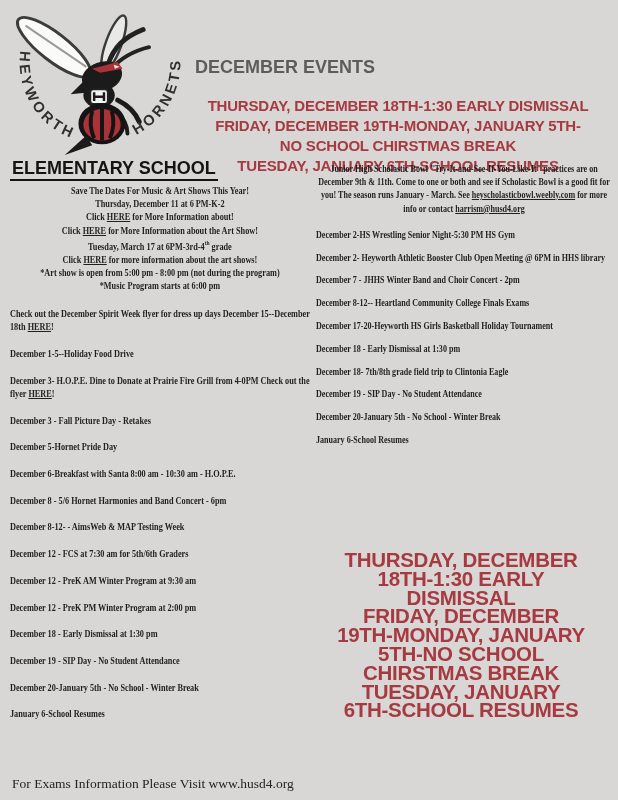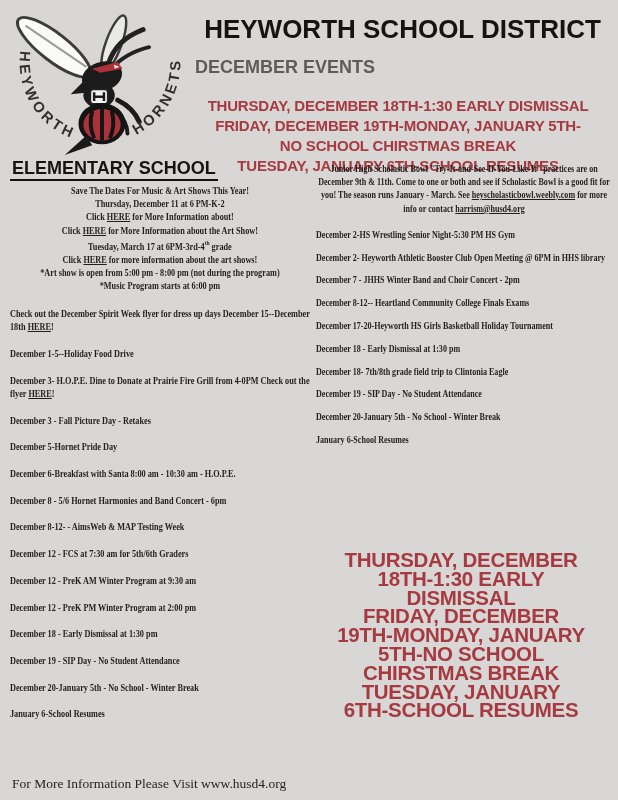--- a/index.html
+++ b/index.html
@@ -116,21 +116,20 @@
     <path d="M 84 134 L 62 154 L 90 144 Z" fill="#1b1b1b"></path>
 
     <text font-family="Liberation Sans, sans-serif" font-size="15" font-weight="bold" fill="#2f2f2f" letter-spacing="3.2">
       <textPath href="#badgeArc" startOffset="2%">HEYWORTH</textPath>
     </text>
     <text font-family="Liberation Sans, sans-serif" font-size="15" font-weight="bold" fill="#2f2f2f" letter-spacing="3.2">
       <textPath href="#badgeArc" startOffset="63%">HORNETS</textPath>
     </text>
   </svg>
 
-  <div class="title">HEYWORTH SCHOOL DISTRICT</div>
   <div class="subtitle">DECEMBER EVENTS</div>
   <div class="notice">THURSDAY, DECEMBER 18TH-1:30 EARLY DISMISSAL
 FRIDAY, DECEMBER 19TH-MONDAY, JANUARY 5TH-
 NO SCHOOL CHIRSTMAS BREAK
 TUESDAY, JANUARY 6TH-SCHOOL RESUMES</div>
 
   <div class="col col-left">
     <h2 class="colhead colhead-l"><span>ELEMENTARY SCHOOL</span></h2>
     <div class="scalewrap sw-left">
       <div class="intro">
@@ -184,15 +183,15 @@
   <div class="rednotice">THURSDAY, DECEMBER
 18TH-1:30 EARLY
 DISMISSAL
 FRIDAY, DECEMBER
 19TH-MONDAY, JANUARY
 5TH-NO SCHOOL
 CHIRSTMAS BREAK
 TUESDAY, JANUARY
 6TH-SCHOOL RESUMES</div>
 
-  <div class="footer">For More Information Please Visit www.husd4.org</div>
+  <div class="footer">For Exams Information Please Visit www.husd4.org</div>
 
 </div>
 
 </body></html>

